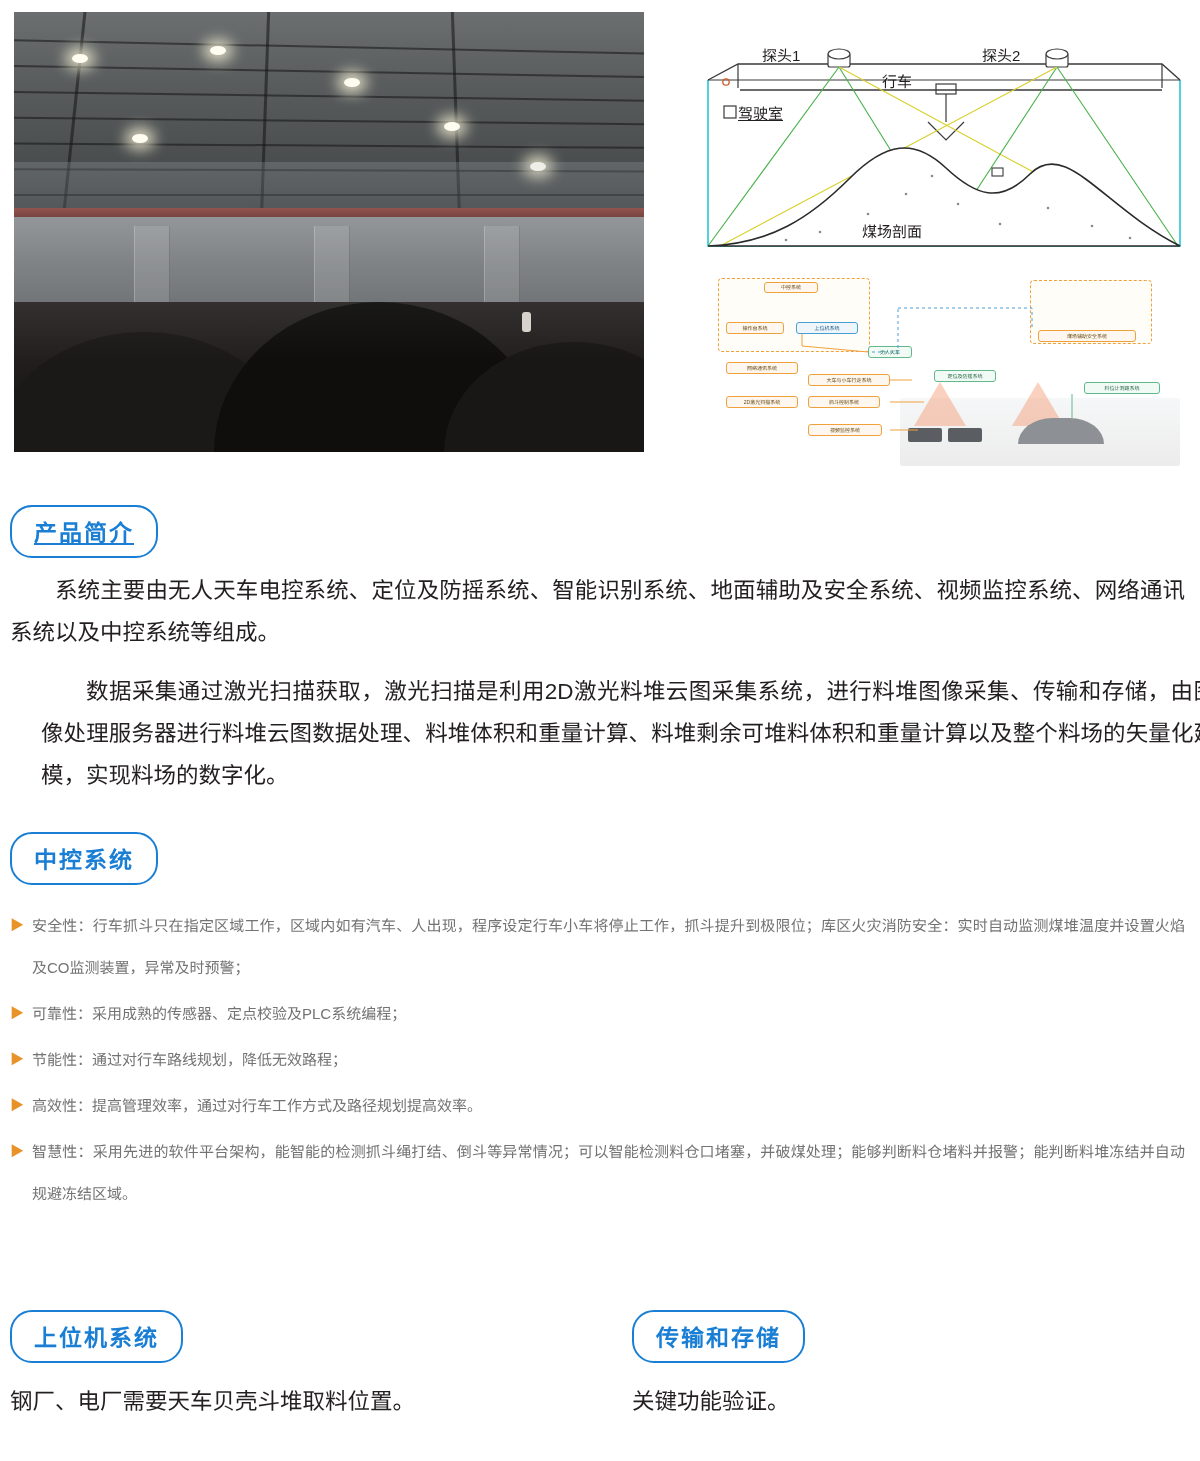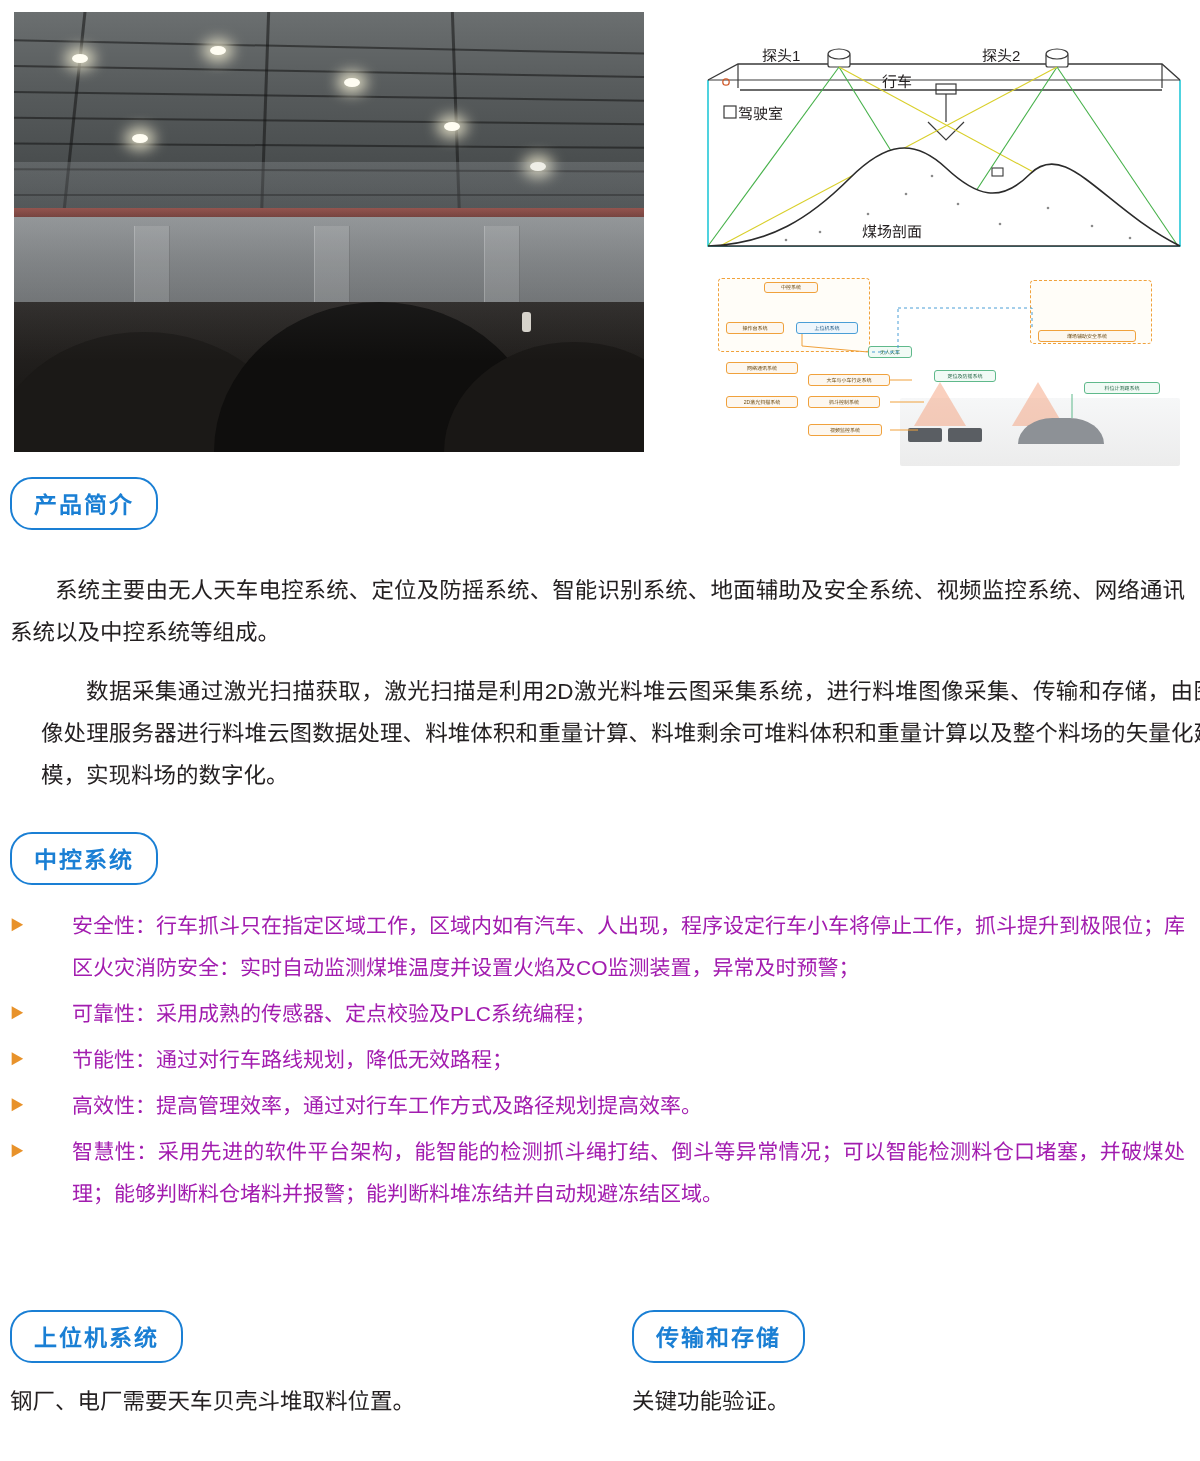--- a/index.html
+++ b/index.html
@@ -210,26 +210,25 @@
   .bullet {
     flex: 0 0 auto;
     width: 22px;
     padding-top: 13px;
     color: #e8922a;
     font-size: 14px;
     line-height: 1;
   }
   .feature-text {
     flex: 1 1 auto;
-    font-size: 21px;
+    font-size: 15px;
     line-height: 42px;
-    color: #a21caf;
+    color: #737373;
     text-align: justify;
     text-justify: inter-ideograph;
-    margin-left: 40px;
   }
 
   
   .footer-col-left  { position: absolute; left: 10px;  top: 1310px; width: 560px; }
   .footer-col-right { position: absolute; left: 632px; top: 1310px; width: 540px; }
   .footer-title {
     display: inline-block;
     border: 2px solid #1a7fd4;
     border-radius: 22px;
     color: #1a7fd4;
@@ -328,21 +327,21 @@
           <circle cx="348" cy="190" r="1.3"></circle>
         <circle cx="392" cy="208" r="1.3"></circle>
           <circle cx="430" cy="220" r="1.3"></circle>
         <circle cx="86" cy="222" r="1.3"></circle>
           <circle cx="232" cy="158" r="1.3"></circle>
       </g>
     </svg>
     <span class="sch-label" style="left:62px;  top:26px;">探头1</span>
     <span class="sch-label" style="left:282px; top:26px;">探头2</span>
     <span class="sch-label" style="left:182px; top:52px;">行车</span>
-    <span class="sch-label" style="left:38px;  top:84px;">驾驶室</span>
+    <span class="sch-label" style="left:38px;  top:84px;text-decoration:underline;">驾驶室</span>
     <span class="sch-label" style="left:162px; top:202px;">煤场剖面</span>
   </div>
 
   <div class="topology">
     <div class="topo-panel" style="left:6px;  top:0px;   width:150px; height:72px;"></div>
     <div class="topo-panel" style="left:318px; top:2px;  width:120px; height:62px;"></div>
 
     <div class="topo-box" style="left:52px;  top:4px;  width:54px; height:11px;">中控系统</div>
     <div class="topo-box blue" style="left:84px; top:44px; width:62px; height:12px;">上位机系统</div>
     <div class="topo-box" style="left:14px;  top:44px; width:58px; height:12px;">操作台系统</div>
@@ -369,21 +368,21 @@
       <polyline points="186,30 320,30 320,50" fill="none" stroke="#4a9ed6" stroke-width="1" stroke-dasharray="3 3"></polyline>
       <polyline points="90,56 90,68 156,74" fill="none" stroke="#f0a13c" stroke-width="1"></polyline>
       <polyline points="178,102 200,102" fill="none" stroke="#f0a13c" stroke-width="1"></polyline>
       <polyline points="178,124 212,124" fill="none" stroke="#f0a13c" stroke-width="1"></polyline>
       <polyline points="178,152 206,152" fill="none" stroke="#f0a13c" stroke-width="1"></polyline>
       <line x1="360" y1="116" x2="360" y2="140" stroke="#5fb98b" stroke-width="1"></line>
     </svg>
   </div>
 </div>
 
-<div class="section-title" style="left:10px; top:477px;">产品简介</div>
+<div class="section-title" style="left:10px; top:505px;text-decoration:underline;">产品简介</div>
 
 <div class="para indent" style="left:10px; top:570px; width:1175px;">系统主要由无人天车电控系统、定位及防摇系统、智能识别系统、地面辅助及安全系统、视频监控系统、网络通讯系统以及中控系统等组成。</div>
 
 <div class="para indent" style="left:10px; top:671px; width:1175px;margin-left:31px;">数据采集通过激光扫描获取，激光扫描是利用2D激光料堆云图采集系统，进行料堆图像采集、传输和存储，由图像处理服务器进行料堆云图数据处理、料堆体积和重量计算、料堆剩余可堆料体积和重量计算以及整个料场的矢量化建模，实现料场的数字化。</div>
 
 <div class="section-title" style="left:10px; top:832px;">中控系统</div>
 
 <div class="features">
   <div class="feature-item">
     <span class="bullet">▶</span>

